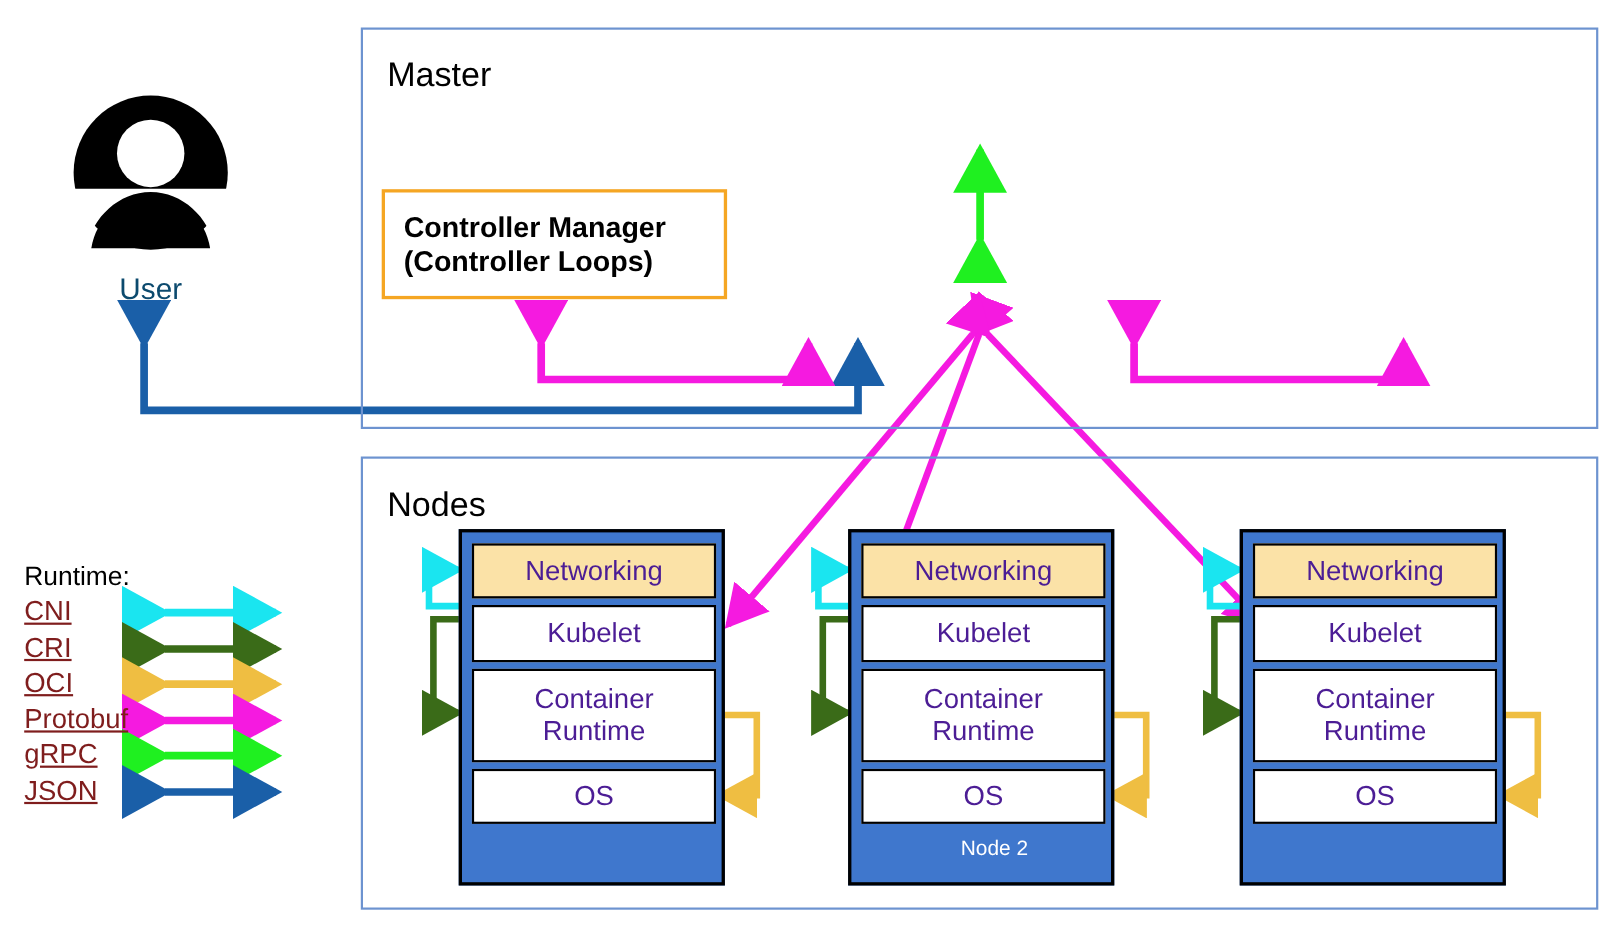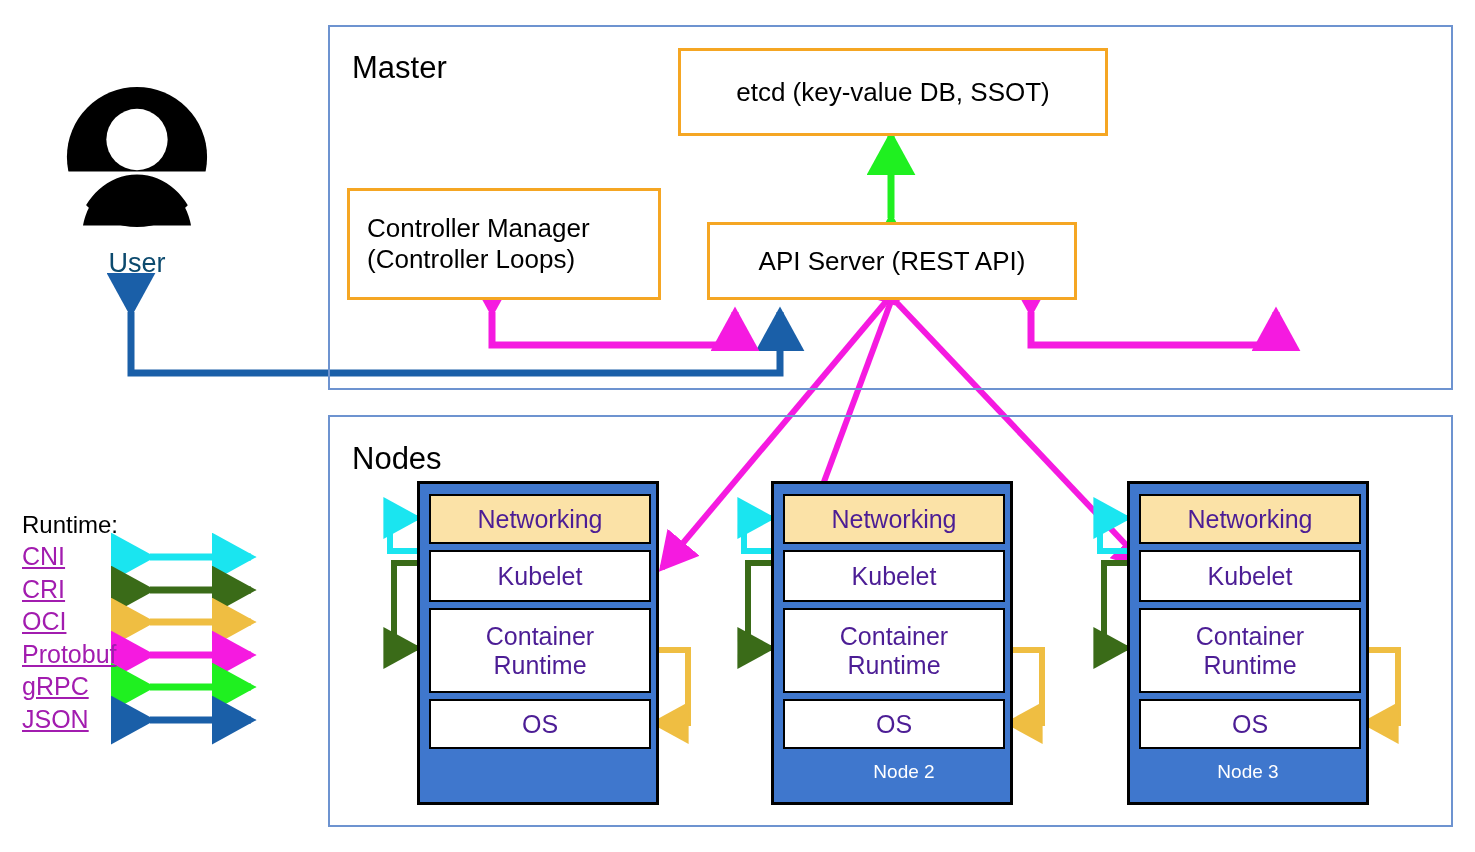--- a/index.html
+++ b/index.html
@@ -102,21 +102,21 @@
 
   
   .legend-title {
     position: absolute;
     font-size: 24px;
     color: #000000;
   }
   .legend-item {
     position: absolute;
     font-size: 25px;
-    color: #a21caf;
+    color: #7f1d1d;
     text-decoration: underline;
     white-space: nowrap;
   }
 </style>
 </head>
 <body>
 
 <div id="stage">
 
   <svg id="wires" viewBox="0 0 1475 852">
@@ -226,34 +226,28 @@
     <path d="M50,2 A48,48 0 0,1 50,98 A48,48 0 0,1 50,2 Z" fill="#000000"></path>
     <circle cx="50" cy="38" r="21" fill="#ffffff"></circle>
     <path d="M50,62 C30,62 14,78 10,96 L8,100 L0,100 L0,60 L100,60 L100,100 L92,100 L90,96 C86,78 70,62 50,62 Z" fill="#ffffff"></path>
     <path d="M50,63 C31,63 16,79 13,97 L87,97 C84,79 69,63 50,63 Z" fill="#000000"></path>
   </svg>
   <div class="user-label" style="left:64px; top:248px;">User</div>
 
   <div class="panel" style="left:328px; top:25px; width:1125px; height:365px;"></div>
   <div class="panel-title" style="left:352px; top:50px;">Master</div>
 
-  <div class="mbox" style="left:678px; top:48px; width:430px; height:88px;">
-    <span>etcd (key-value DB, SSOT)</span>
-  </div>
-
-  <div class="mbox left-align" style="left:347px; top:188px; width:314px; height:112px;">
+
+  <div class="mbox left-align" style="left:347px; top:172px; width:314px; height:100px;font-weight:bold;">
     <span>
       <span>Controller Manager</span><br>
       <span>(Controller Loops)</span>
     </span>
   </div>
 
-  <div class="mbox" style="left:707px; top:222px; width:370px; height:78px;">
-    <span>API Server (REST API)</span>
-  </div>
 
 
   <div class="panel" style="left:328px; top:415px; width:1125px; height:412px;"></div>
   <div class="panel-title" style="left:352px; top:441px;">Nodes</div>
 
   <div class="node" style="left:417px; top:481px; width:242px; height:324px;">
     <div class="nbox tan" style="left:9px; top:10px; width:222px; height:50px;">
       <span>Networking</span>
     </div>
     <div class="nbox" style="left:9px; top:66px; width:222px; height:52px;">
@@ -298,21 +292,20 @@
     </div>
     <div class="nbox" style="left:9px; top:124px; width:222px; height:85px;">
       <span>
         <span>Container</span><br>
         <span>Runtime</span>
       </span>
     </div>
     <div class="nbox" style="left:9px; top:215px; width:222px; height:50px;">
       <span>OS</span>
     </div>
-    <div class="node-label" style="left:0; top:277px;">Node 3</div>
   </div>
 
   <div class="legend-title" style="left:22px; top:511px;">Runtime:</div>
   <div class="legend-item" style="left:22px; top:542px;">CNI</div>
   <div class="legend-item" style="left:22px; top:575px;">CRI</div>
   <div class="legend-item" style="left:22px; top:607px;">OCI</div>
   <div class="legend-item" style="left:22px; top:640px;">Protobuf</div>
   <div class="legend-item" style="left:22px; top:672px;">gRPC</div>
   <div class="legend-item" style="left:22px; top:705px;">JSON</div>
 

